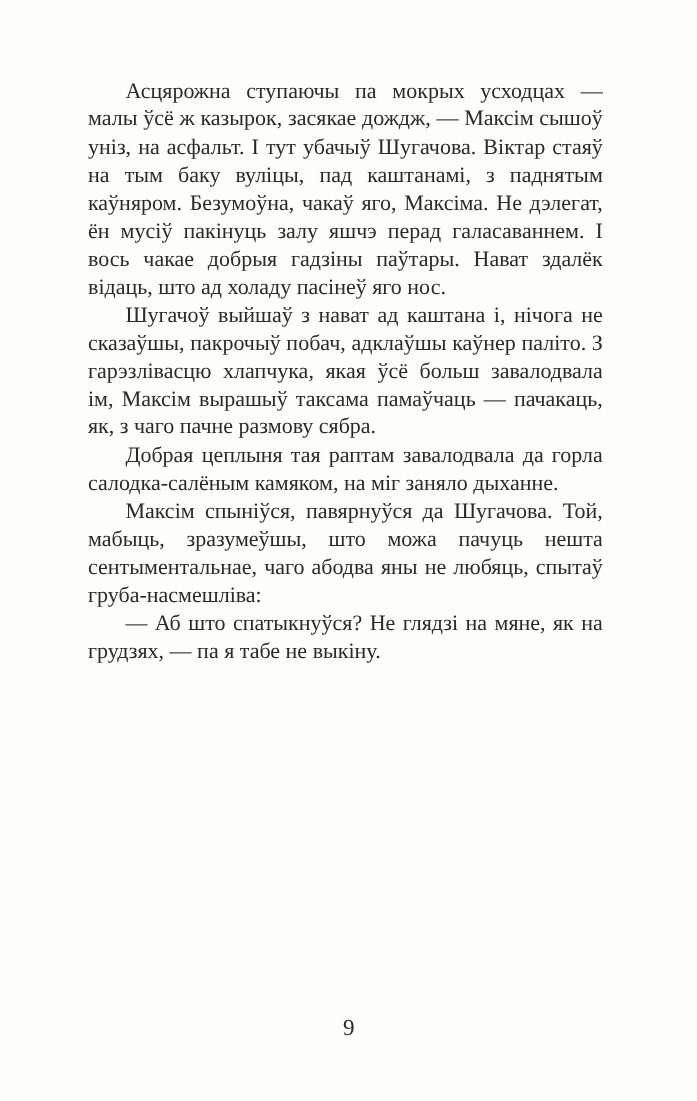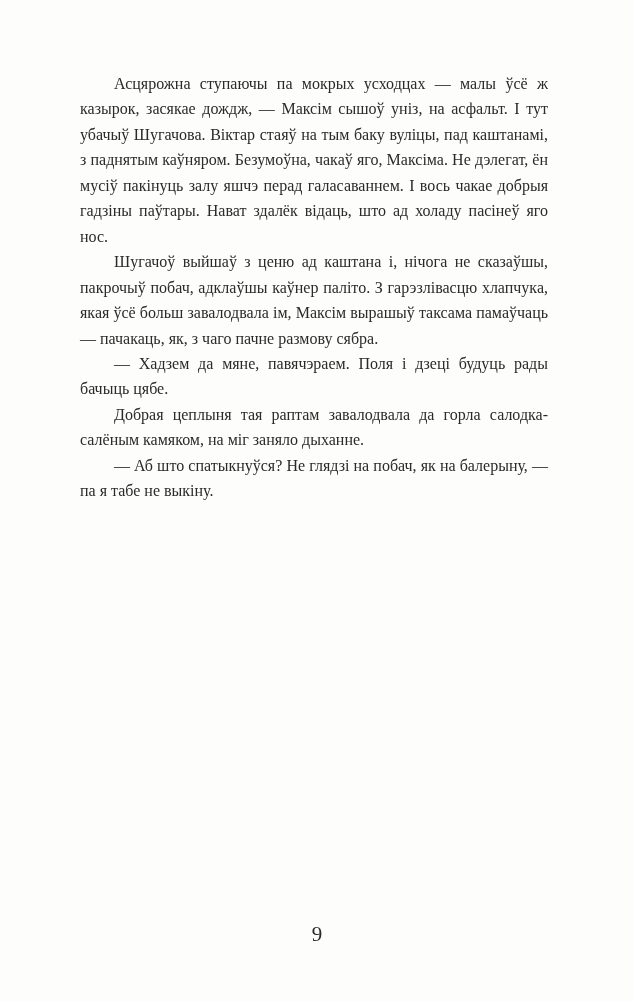--- a/index.html
+++ b/index.html
@@ -12,21 +12,21 @@
     height: 1001px;
     position: relative;
     overflow: hidden;
   }
   .page {
     position: absolute;
     left: 80px;
     top: 71px;
     width: 468px;
     font-family: "Liberation Serif", "DejaVu Serif", serif;
-    font-size: 16px;
+    font-size: 20px;
     line-height: 25.45px;
     color: #2a2a2a;
     text-align: justify;
   }
   .para {
     margin: 0;
     text-indent: 34px;
     text-align-last: left;
     hyphens: manual;
   }
@@ -39,19 +39,19 @@
     font-family: "Liberation Serif", "DejaVu Serif", serif;
     font-size: 21px;
     color: #2a2a2a;
   }
 </style>
 </head>
 <body>
 
 <div class="page">
   <p class="para">Асцярожна ступаючы па мокрых усходцах — малы ўсё ж казырок, засякае дождж, — Максім сышоў уніз, на асфальт. І тут убачыў Шугачова. Віктар стаяў на тым баку вуліцы, пад каштанамі, з паднятым каўняром. Безумоўна, чакаў яго, Максіма. Не дэлегат, ён мусіў пакінуць залу яшчэ перад галасаваннем. І вось чакае добрыя гадзіны паўтары. Нават здалёк відаць, што ад холаду пасінеў яго нос.</p>
-  <p class="para">Шугачоў выйшаў з ценю ад каштана і, нічога не сказаўшы, пакрочыў побач, адклаўшы каўнер паліто. З гарэзлівасцю хлапчука, якая ўсё больш завалодвала ім, Максім вырашыў таксама памаўчаць — пачакаць, як, з чаго пачне размову сябра.</p>
-  <p class="para">— Хадзем да мяне, павячэраем. Поля і дзеці будуць рады бачыць цябе.</p>
+  <p class="para">Шугачоў выйшаў з нават ад каштана і, нічога не сказаўшы, пакрочыў побач, адклаўшы каўнер паліто. З гарэзлівасцю хлапчука, якая ўсё больш завалодвала ім, Максім вырашыў таксама памаўчаць — пачакаць, як, з чаго пачне размову сябра.</p>
   <p class="para">Добрая цеплыня тая раптам завалодвала да горла салодка-салёным камяком, на міг заняло дыханне.</p>
-  <p class="para">— Аб што спатыкнуўся? Не глядзі на побач, як на балерыну, — па я табе не выкіну.</p>
+  <p class="para">Максім спыніўся, павярнуўся да Шугачова. Той, мабыць, зразумеўшы, што можа пачуць нешта сентыментальнае, чаго абодва яны не любяць, спытаў груба-насмешліва:</p>
+  <p class="para">— Аб што спатыкнуўся? Не глядзі на мяне, як на грудзях, — па я табе не выкіну.</p>
 </div>
 
 <div class="page-number">9</div>
 
 </body></html>

